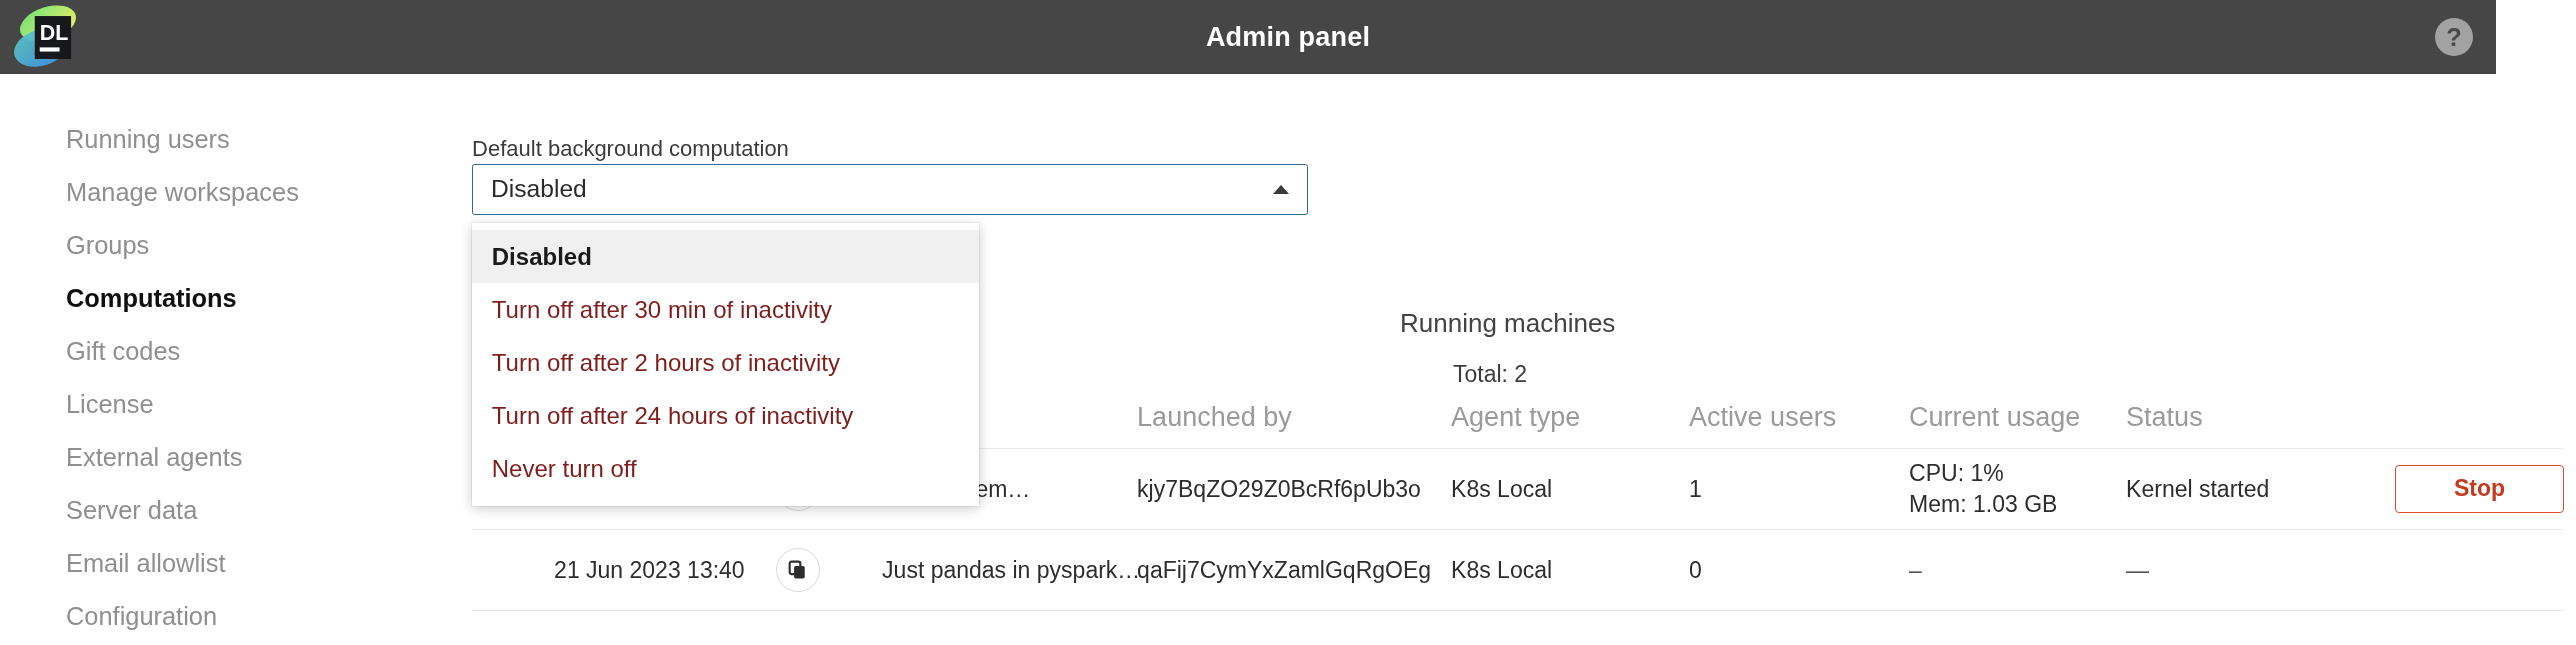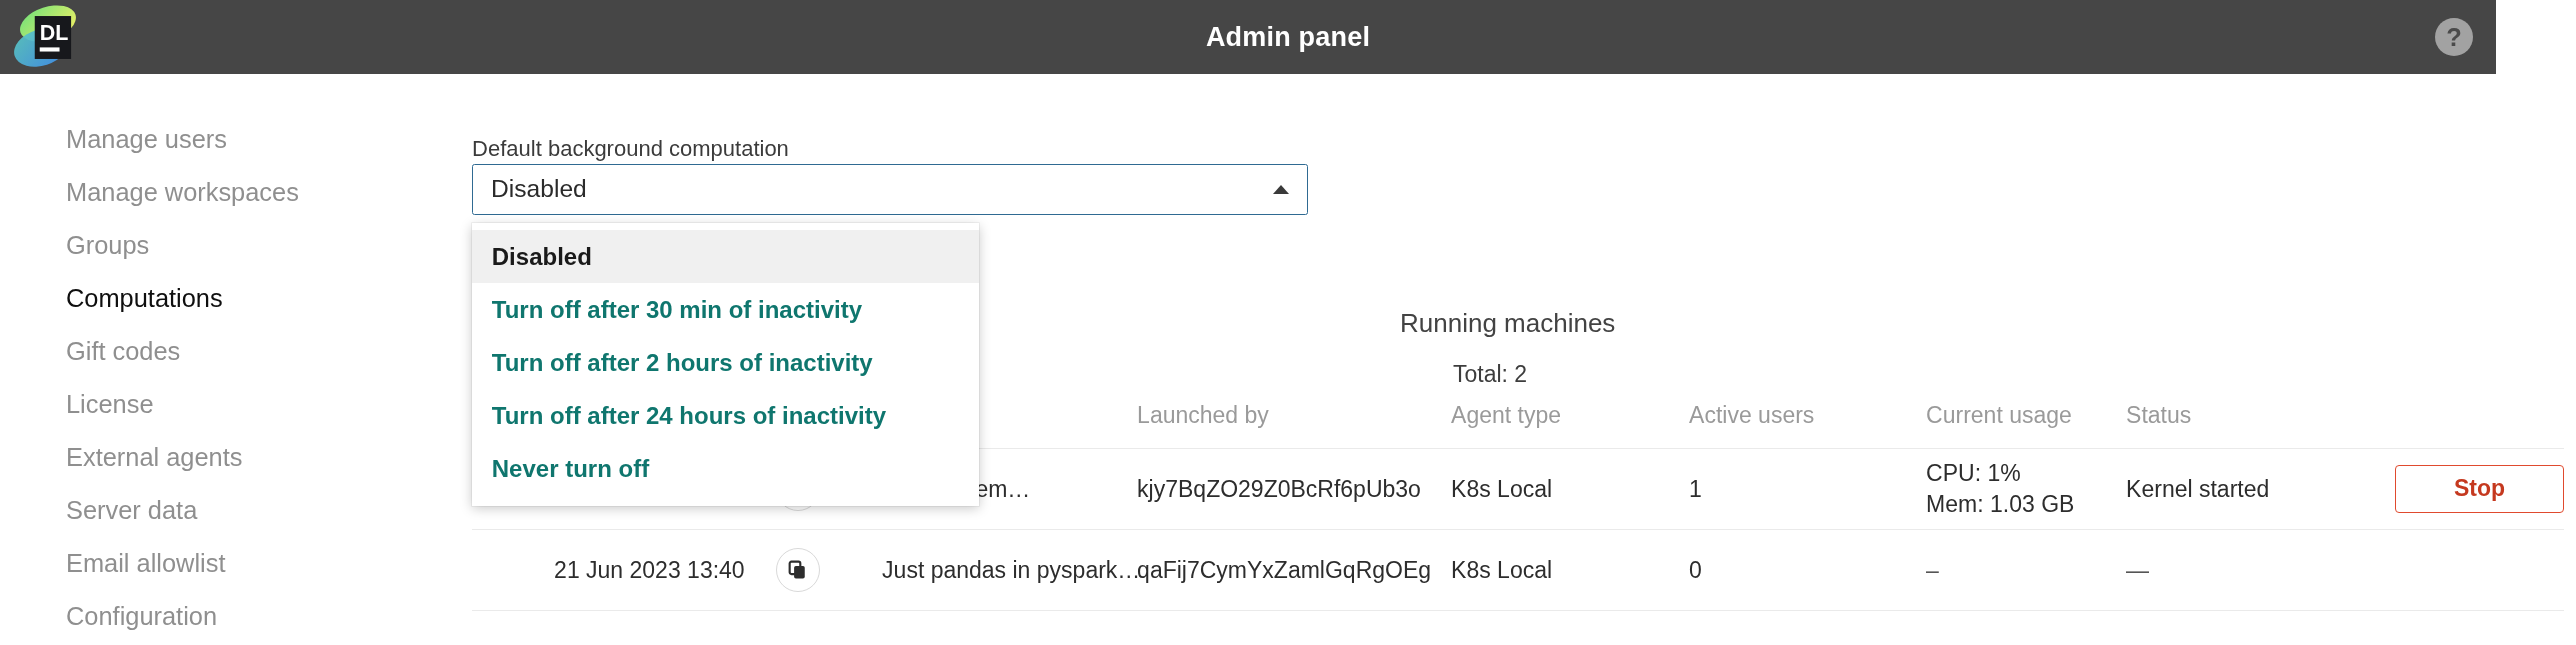--- a/index.html
+++ b/index.html
@@ -80,21 +80,21 @@
     height: 53px;
     line-height: 53px;
     padding-left: 66px;
     font-size: 25.4px;
     color: #8f8f8f;
     cursor: pointer;
     white-space: nowrap;
   }
   .side-item.active {
     color: #0f0f0f;
-    font-weight: normal;
+    font-weight: bold;
   }
 
   
   .main {
     position: absolute;
     left: 468px;
     top: 74px;
     width: 2108px;
     height: 571px;
   }
@@ -148,24 +148,23 @@
     box-shadow: 0 3.3px 11.5px rgba(0,0,0,0.22), 0 0 0 0.8px rgba(0,0,0,0.06);
     z-index: 40;
     padding: 6.6px 0 11.5px 0;
     box-sizing: border-box;
   }
   .dd-item {
     height: 53px;
     line-height: 53px;
     padding-left: 19.7px;
     font-size: 24px;
-    color: #0f766e;
-    white-space: nowrap;
-    cursor: pointer;
-    font-weight: bold;
+    color: #7f1d1d;
+    white-space: nowrap;
+    cursor: pointer;
   }
   .dd-item.selected {
     background: #f0f0f0;
     font-weight: bold;
     color: #1a1a1a;
   }
 
   
   .rm-title {
     position: absolute;
@@ -192,21 +191,21 @@
     top: 328px;
     width: 2092px;
   }
   .thead {
     position: relative;
     height: 46px;
   }
   .th {
     position: absolute;
     top: 0;
-    font-size: 23px;
+    font-size: 27px;
     color: #9a9a9a;
     white-space: nowrap;
   }
   .trow {
     position: relative;
     height: 80px;
     border-top: 1.6px solid #eaeaea;
   }
   .trow.last { border-bottom: 1.6px solid #eaeaea; text-align: center; }
   .cell {
@@ -259,21 +258,21 @@
     border-radius: 4px;
   }
 
   
   .col-date     { left: 82px; }
   .col-copy     { left: 304px; }
   .col-name     { left: 410px; }
   .col-launched { left: 665px; }
   .col-agent    { left: 979px; }
   .col-users    { left: 1217px; }
-  .col-usage    { left: 1437px; margin-left: 17px; }
+  .col-usage    { left: 1437px; }
   .col-status   { left: 1654px; }
 </style>
 </head>
 <body>
 
 <div class="topbar">
   <div class="logo-wrap">
     <svg width="71" height="71" viewBox="0 0 86 86" xmlns="http://www.w3.org/2000/svg" aria-hidden="true">
       <defs>
         <linearGradient id="g1" x1="0" y1="0" x2="1" y2="1">
@@ -290,21 +289,21 @@
       <rect x="30" y="17" width="44" height="52" fill="#17181c"></rect>
       <text x="36" y="46" font-family="'Liberation Sans', sans-serif" font-size="26" font-weight="bold" fill="#ffffff">DL</text>
       <rect x="36" y="55" width="24" height="5" fill="#ffffff"></rect>
     </svg>
   </div>
   <div class="topbar-title">Admin panel</div>
   <div class="help-icon">?</div>
 </div>
 
 <nav class="sidebar">
-  <div class="side-item">Manage users</div>
+  <div class="side-item">Running users</div>
   <div class="side-item">Manage workspaces</div>
   <div class="side-item">Groups</div>
   <div class="side-item active">Computations</div>
   <div class="side-item">Gift codes</div>
   <div class="side-item">License</div>
   <div class="side-item">External agents</div>
   <div class="side-item">Server data</div>
   <div class="side-item">Email allowlist</div>
   <div class="side-item">Configuration</div>
 </nav>

